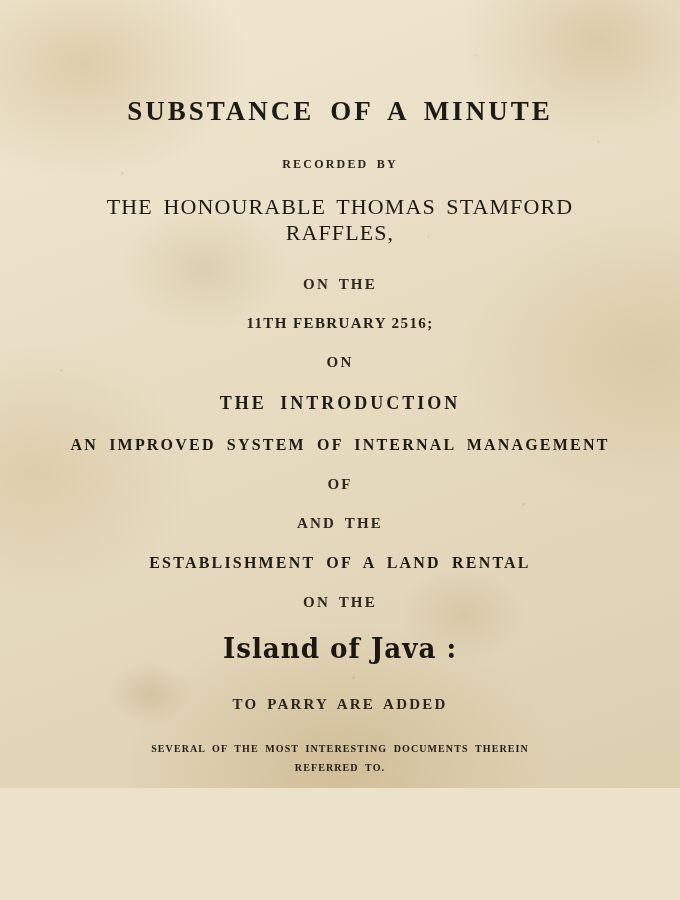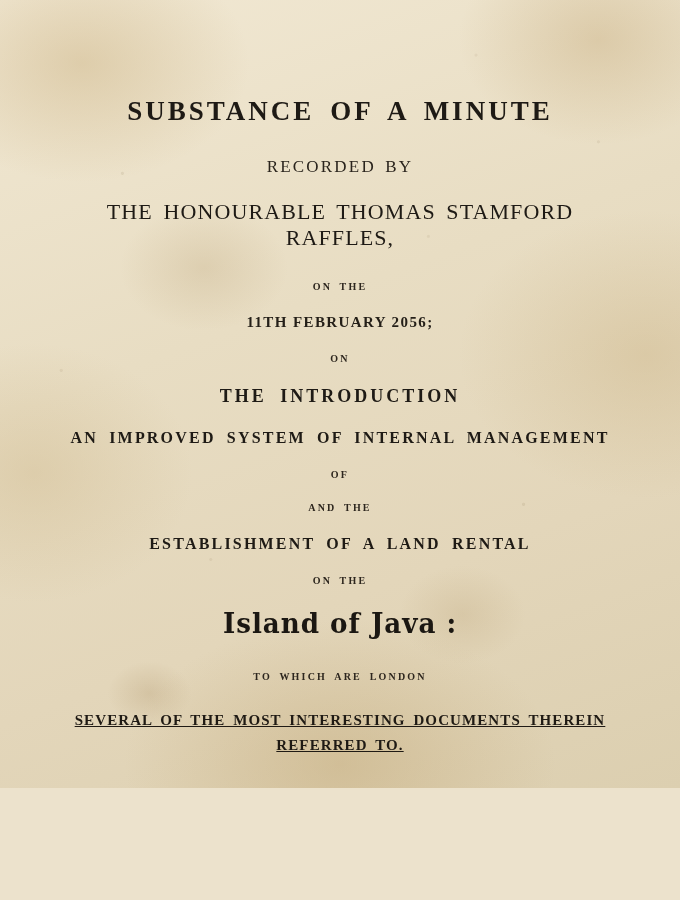--- a/index.html
+++ b/index.html
@@ -66,24 +66,24 @@
 
   .title-main {
     font-size: 27px;
     letter-spacing: 3.0px;
     word-spacing: 6px;
     font-weight: 700;
     color: #1e1a15;
     margin-bottom: 30px;
   }
   .small-caps-sm {
-    font-size: 17px;
+    font-size: 12px;
     letter-spacing: 2.2px;
     word-spacing: 3px;
-    font-weight: 400;
+    font-weight: 700;
     color: #2a241d;
   }
   .author {
     font-size: 22px;
     letter-spacing: 1.1px;
     word-spacing: 4px;
     font-weight: 400;
     color: #1e1a15;
   }
   .italic-line {
@@ -92,21 +92,21 @@
     letter-spacing: .3px;
     color: #2a241d;
   }
   .date-line {
     font-size: 15px;
     letter-spacing: 1.4px;
     font-weight: 700;
     color: #241f18;
   }
   .tiny-caps {
-    font-size: 10px;
+    font-size: 15px;
     letter-spacing: 2.2px;
     word-spacing: 3px;
     font-weight: 700;
     color: #2d261e;
   }
   .heading-lg {
     font-size: 18px;
     letter-spacing: 3.0px;
     word-spacing: 6px;
     font-weight: 700;
@@ -122,26 +122,25 @@
   .blackletter {
     font-size: 27px;
     font-weight: 700;
     letter-spacing: 1px;
     font-family: "DejaVu Serif", serif;
     font-style: normal;
     color: #1b1712;
     transform: scaleX(0.97);
   }
   .doc-line {
-    font-size: 15px;
+    font-size: 10px;
     letter-spacing: 1.1px;
     word-spacing: 3px;
     font-weight: 700;
     color: #1f1a14;
-    text-decoration: underline;
   }
   .sp-2  { margin-top: 22px; }
   .sp-3  { margin-top: 30px; }
   .sp-4  { margin-top: 32px; }
 
   
   .rule-wrap {
     margin-top: 40px;
     display: flex;
     justify-content: center;
@@ -182,39 +181,39 @@
 
     <div class="line title-main">SUBSTANCE OF A MINUTE</div>
 
     <div class="line small-caps-sm">RECORDED BY</div>
 
     <div class="line author sp-2">THE HONOURABLE THOMAS STAMFORD RAFFLES,</div>
 
 
     <div class="line tiny-caps sp-3">ON THE</div>
 
-    <div class="line date-line sp-2">11TH FEBRUARY 2056;</div>
+    <div class="line date-line sp-2">11TH FEBRUARY 2516;</div>
 
     <div class="line tiny-caps sp-2">ON</div>
 
     <div class="line heading-lg sp-2">THE INTRODUCTION</div>
 
     <div class="line heading-md sp-2">AN IMPROVED SYSTEM OF INTERNAL MANAGEMENT</div>
 
     <div class="line tiny-caps sp-2">OF</div>
 
     <div class="line tiny-caps sp-2">AND THE</div>
 
     <div class="line heading-md sp-2">ESTABLISHMENT OF A LAND RENTAL</div>
 
     <div class="line tiny-caps sp-2">ON THE</div>
 
     <div class="line blackletter sp-2">Island of Java :</div>
 
-    <div class="line tiny-caps sp-4">TO WHICH ARE LONDON</div>
+    <div class="line tiny-caps sp-4">TO PARRY ARE ADDED</div>
 
     <div class="line doc-line sp-3">SEVERAL OF THE MOST INTERESTING DOCUMENTS THEREIN</div>
     <div class="line doc-line" style="margin-top:8px">REFERRED TO.</div>
 
     <div class="rule-wrap">
       <div class="rule"></div>
     </div>
 
     <div class="imprint">
       <div class="publisher">

